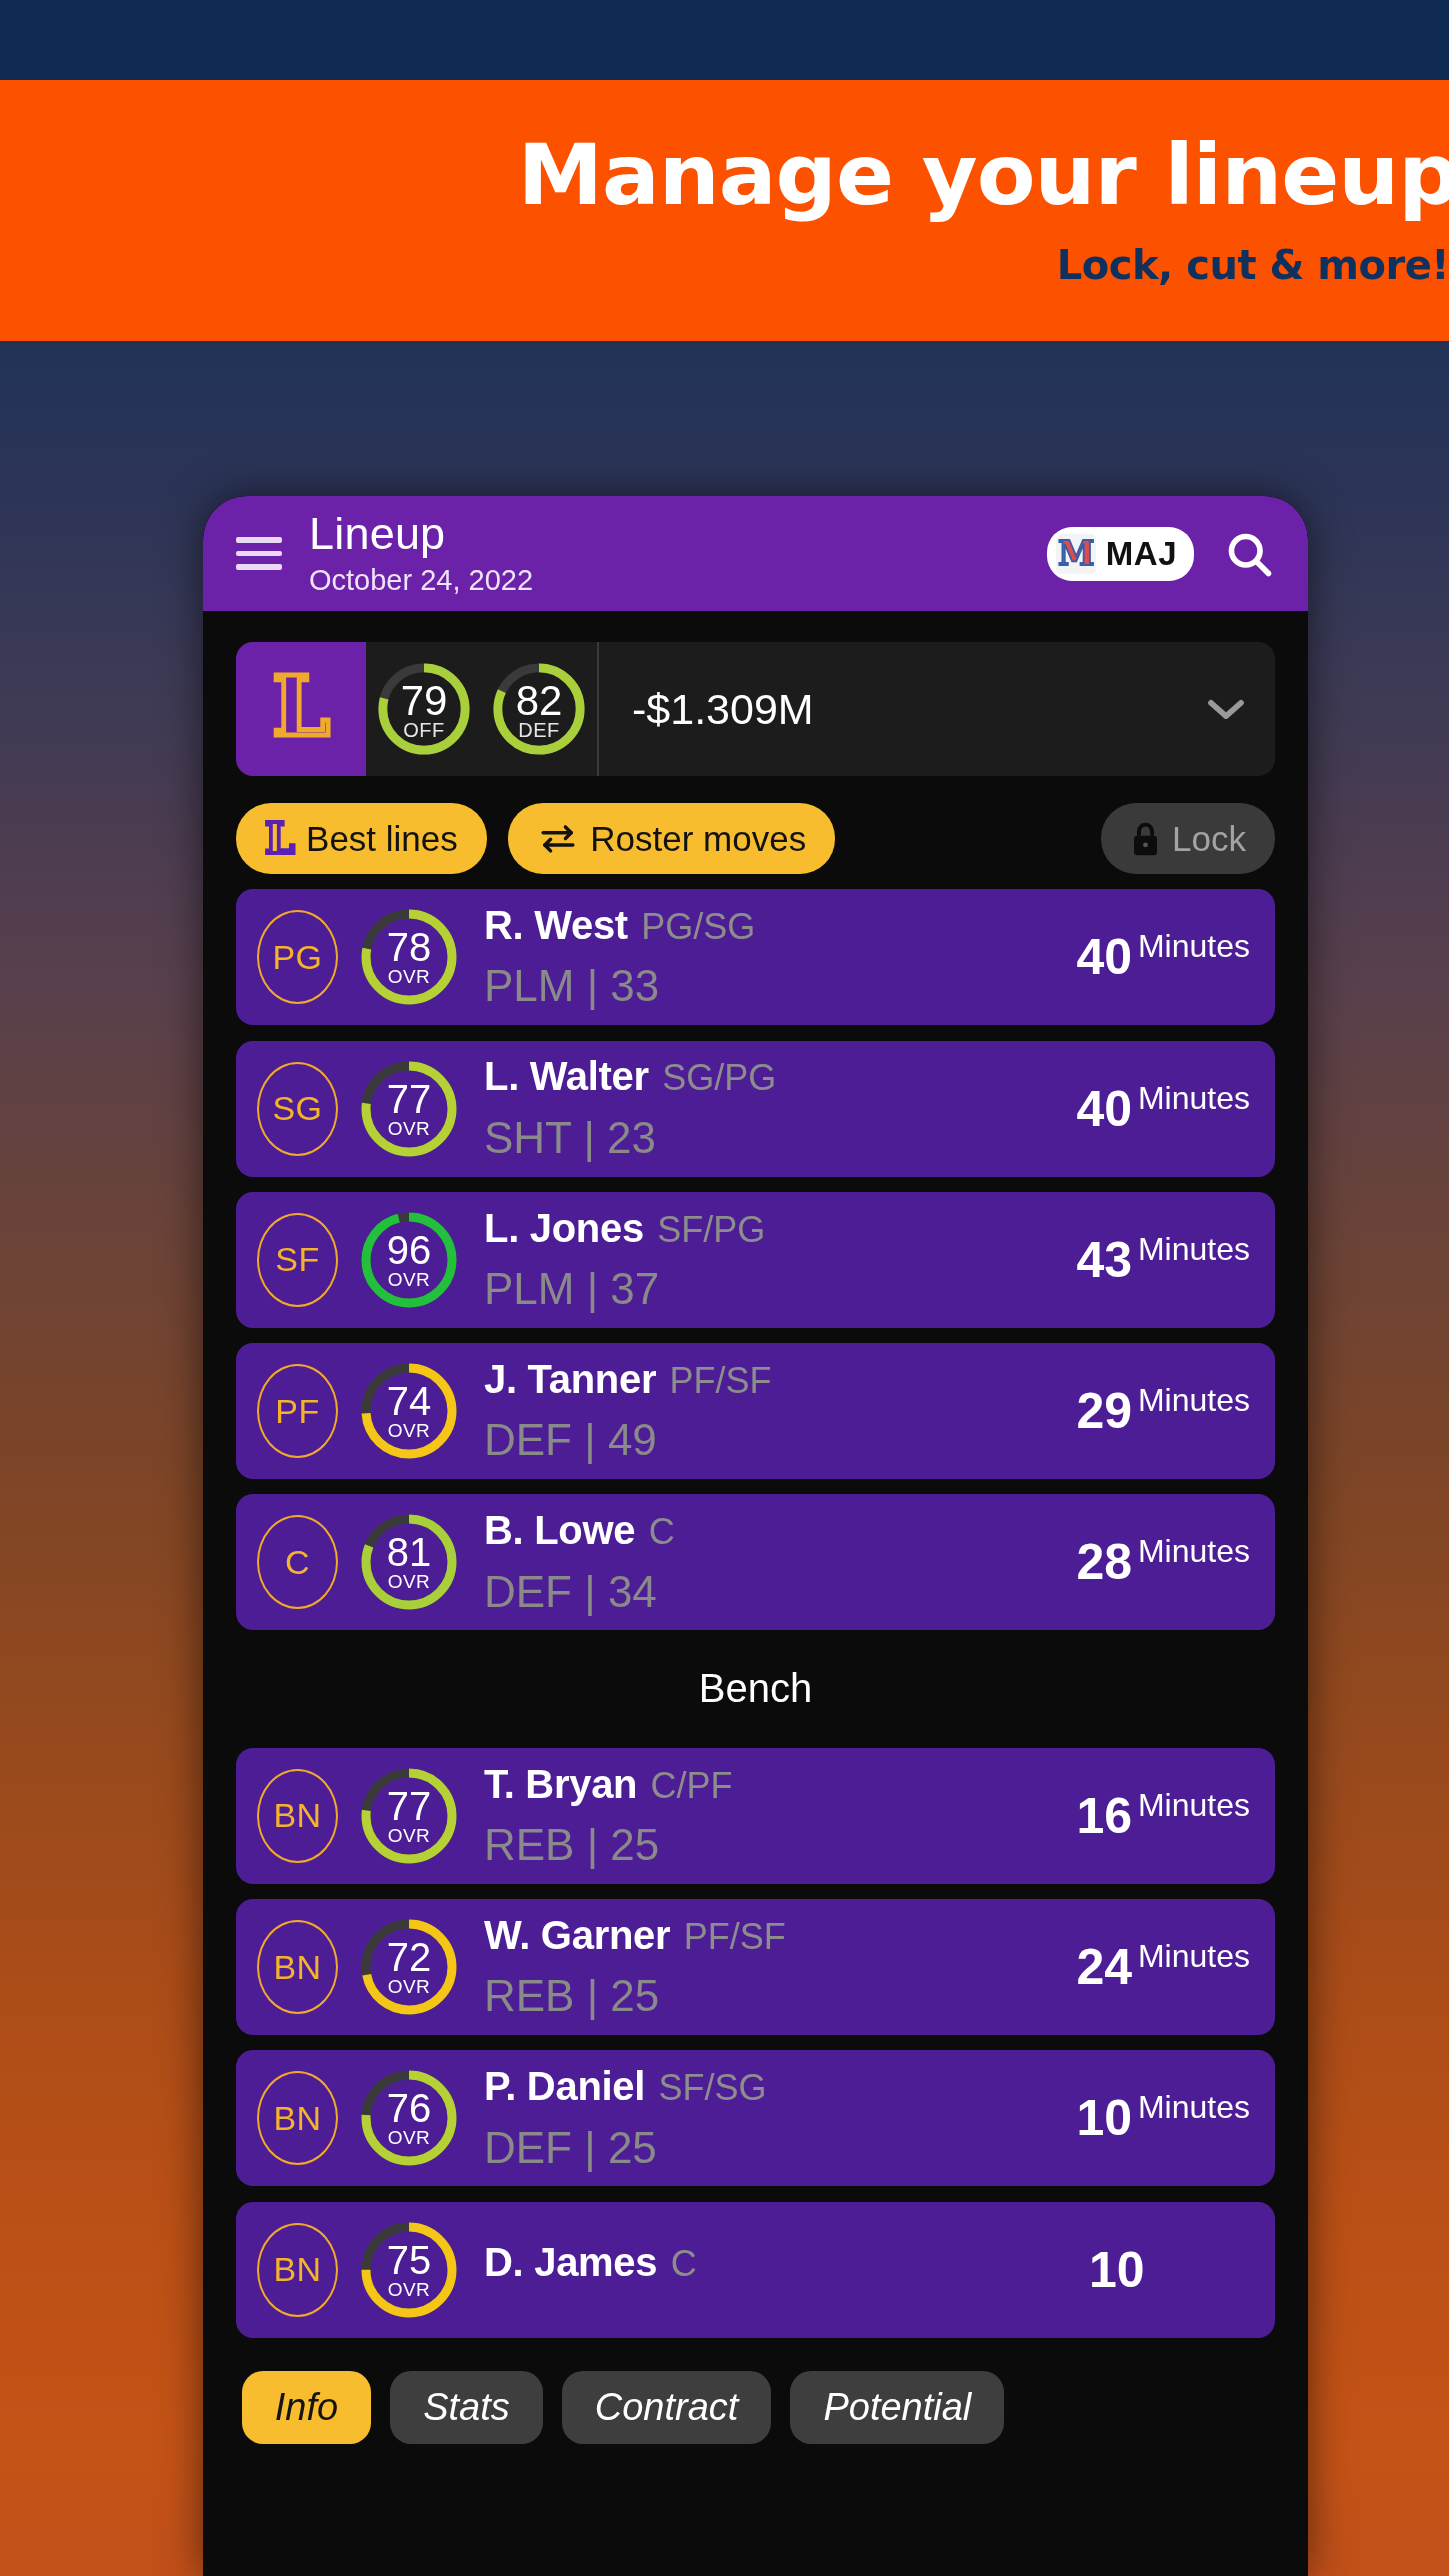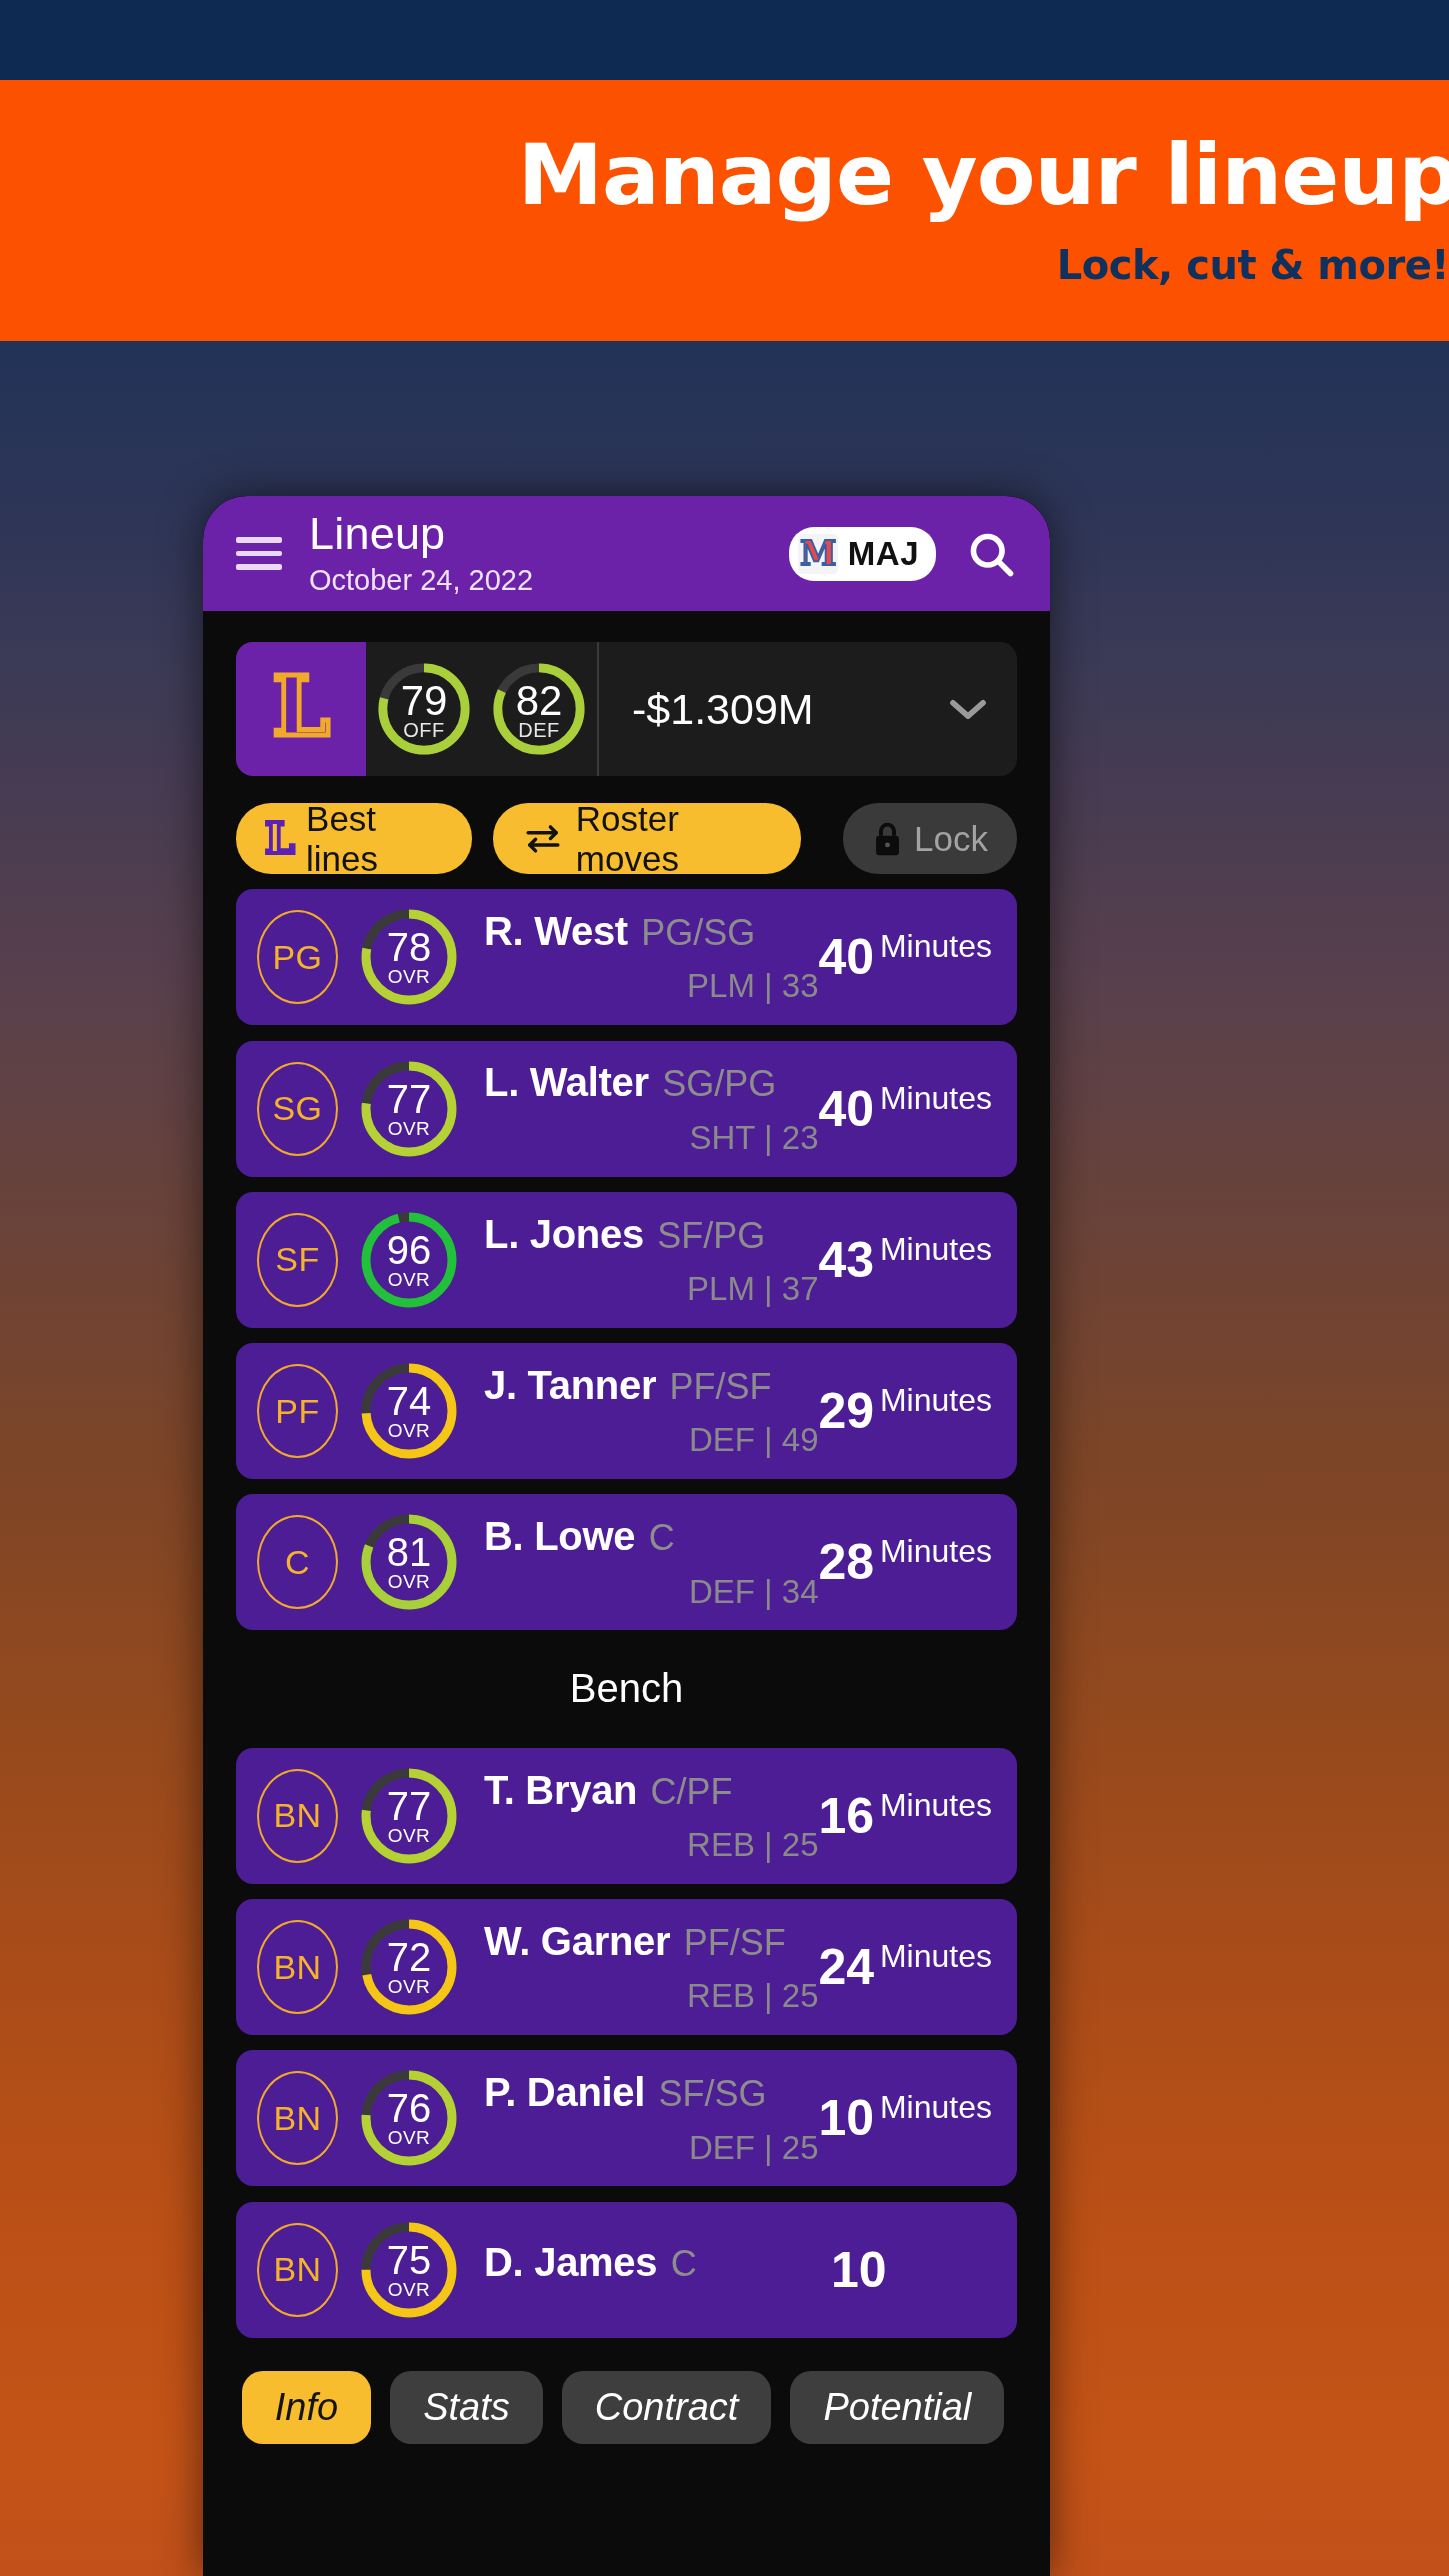--- a/index.html
+++ b/index.html
@@ -48,21 +48,21 @@
   .promo-sub{
     font-size:40px; font-weight:bold; color:#10305e; margin-top:25px;
     text-align:center; letter-spacing:-0.5px;
     font-family:"DejaVu Sans", sans-serif;
   }
 
   
   .phone{
     position:absolute;
     left:203px; top:496px;
-    width:847px; height:2080px;
+    width:1105px; height:2080px;
     background:#0b0b0b;
     border-radius:44px 44px 0 0;
     overflow:hidden;
     box-shadow:0 0 42px rgba(0,0,0,.55);
   }
 
   
   .appbar{
     height:115px; background:#6b21a8;
     display:flex; align-items:center; padding:0 33px;
@@ -145,21 +145,21 @@
   .ovr-ring{ position:relative; width:100px; height:100px; margin-left:21px; flex:none;}
   .ovr-ring svg{ position:absolute; inset:0; transform:rotate(-90deg); }
   .ovr-num{ position:absolute; inset:0; display:flex; align-items:center;
     justify-content:center; font-size:40px; color:#fff; padding-bottom:19px;}
   .ovr-lab{ position:absolute; left:0; right:0; bottom:19px; text-align:center;
     font-size:19px; color:#fff; letter-spacing:0.5px;}
   .pinfo{ flex:1; margin-left:25px; display:flex; flex-direction:column; justify-content:center; gap:13.4px;}
   .pname-line{ display:flex; align-items:baseline; gap:13.4px;}
   .pname{ font-size:40px; color:#fff; font-weight:600; letter-spacing:-0.3px;}
   .ppos{ font-size:36px; color:#8d8d8d; }
-  .pmeta{ font-size:33px; color:#8a8a8a;text-align:right; }
+  .pmeta{ font-size:44px; color:#8a8a8a; }
   .pmin{ text-align:right; flex:none; min-width:161px;
     display:flex; flex-direction:row; gap:5.8px;}
   .pmin-num{ font-size:50px; color:#fff; font-weight:600;}
   .pmin-lab{ font-size:32px; color:#fff; }
 
   .bench-hdr{ text-align:center; font-size:40px; color:#fff; padding:36px 0 21px;}
 
   
   .tabs{ display:flex; gap:19px; padding:33px 0 0 5.8px; }
   .tab{

